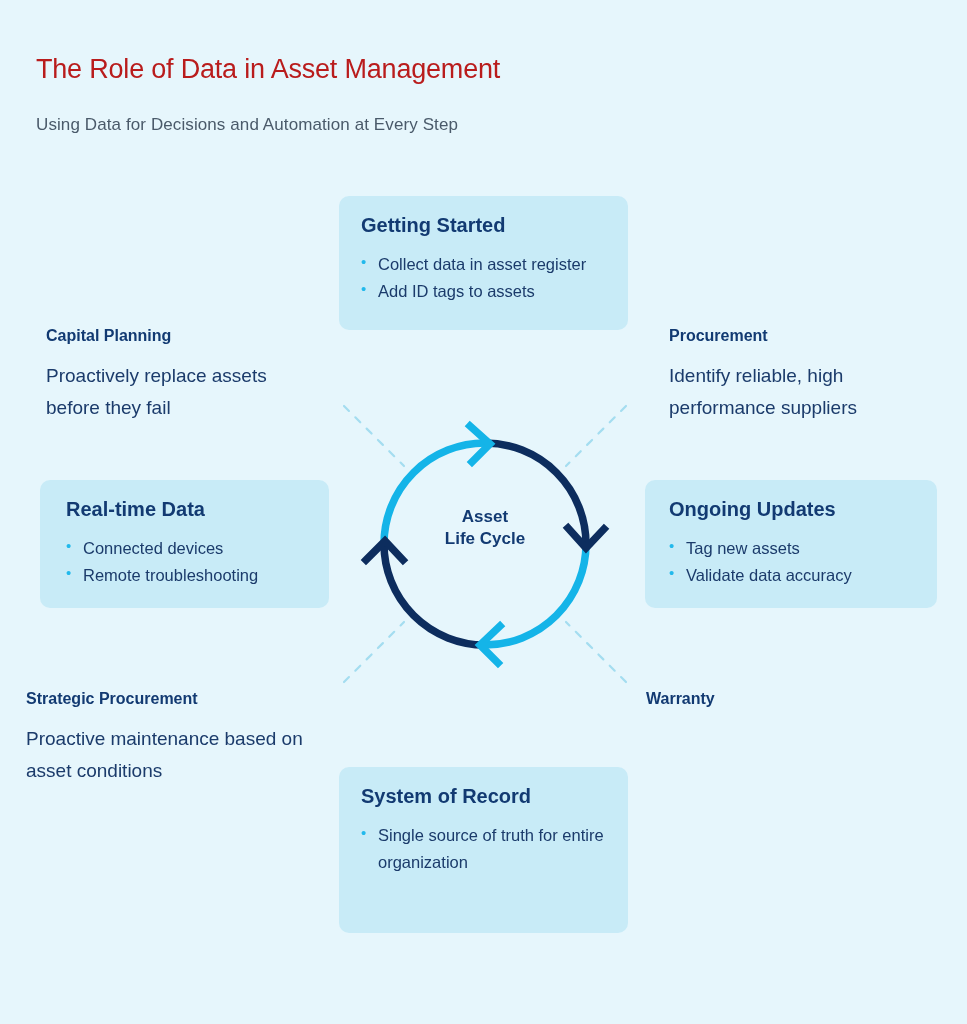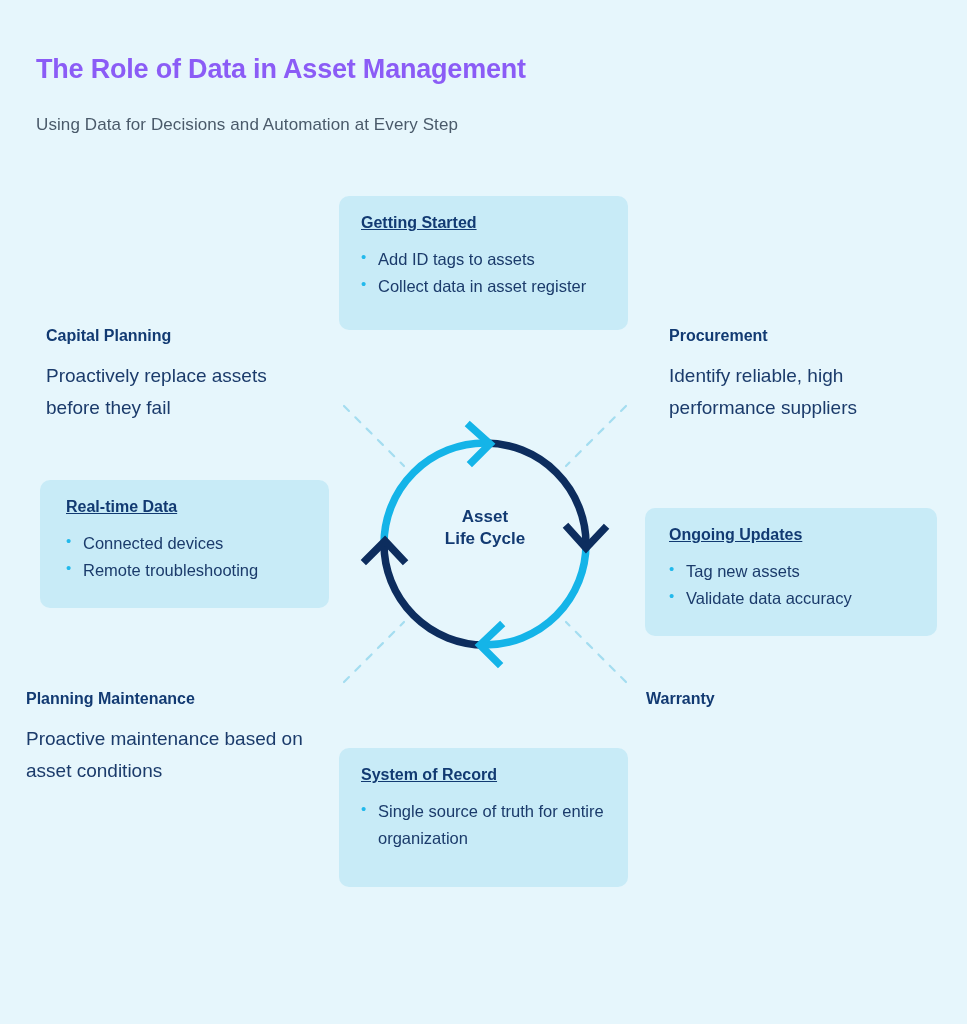--- a/index.html
+++ b/index.html
@@ -15,47 +15,46 @@
     position: relative;
     -webkit-font-smoothing: antialiased;
   }
 
   
   #page-title {
     position: absolute;
     left: 36px;
     top: 54px;
     font-size: 27px;
-    font-weight: bold;
-    color: #8b5cf6;
+    font-weight: normal;
+    color: #b91c1c;
     letter-spacing: -0.2px;
   }
   #page-subtitle {
     position: absolute;
     left: 36px;
     top: 115px;
     font-size: 17px;
     color: #4a5a6a;
     letter-spacing: 0.1px;
     text-align: center;
   }
 
   
   .card {
     position: absolute;
     background: #c8ebf7;
     border-radius: 10px;
     box-sizing: border-box;
   }
   .card-title {
-    font-size: 16px;
+    font-size: 20px;
     font-weight: bold;
     color: #123a72;
     margin: 0 0 14px 0;
-    text-decoration: underline;
   }
   .card-list {
     list-style: none;
     margin: 0;
     padding: 0;
   }
   .card-list li {
     position: relative;
     padding-left: 17px;
     font-size: 16.5px;
@@ -75,24 +74,23 @@
     left: 339px; top: 196px; width: 289px; height: 134px;
     padding: 18px 22px 0 22px;
   }
   #card-real-time-data {
     left: 40px; top: 480px; width: 289px; height: 128px;
     padding: 18px 22px 0 26px;
   }
   #card-ongoing-updates {
     left: 645px; top: 480px; width: 292px; height: 128px;
     padding: 18px 22px 0 24px;
-    margin-top: 28px;
   }
   #card-system-of-record {
-    left: 339px; top: 748px; width: 289px; height: 139px;
+    left: 339px; top: 767px; width: 289px; height: 166px;
     padding: 18px 22px 0 22px;
   }
 
   
   .label-block {
     position: absolute;
   }
   .label-title {
     font-size: 16px;
     font-weight: bold;
@@ -137,22 +135,22 @@
 </style>
 </head>
 <body>
 
 <div id="page-title">The Role of Data in Asset Management</div>
 <div id="page-subtitle">Using Data for Decisions and Automation at Every Step</div>
 
 <div class="card" id="card-getting-started">
   <p class="card-title">Getting Started</p>
   <ul class="card-list">
+    <li>Collect data in asset register</li>
     <li>Add ID tags to assets</li>
-    <li>Collect data in asset register</li>
   </ul>
 </div>
 
 <div class="card" id="card-real-time-data">
   <p class="card-title">Real-time Data</p>
   <ul class="card-list">
     <li>Connected devices</li>
     <li>Remote troubleshooting</li>
   </ul>
 </div>
@@ -176,21 +174,21 @@
   <p class="label-title">Capital Planning</p>
   <p class="label-body">Proactively replace assets before they fail</p>
 </div>
 
 <div class="label-block align-left" id="label-procurement">
   <p class="label-title">Procurement</p>
   <p class="label-body">Identify reliable, high performance suppliers</p>
 </div>
 
 <div class="label-block align-right" id="label-strategic-maintenance">
-  <p class="label-title">Planning Maintenance</p>
+  <p class="label-title">Strategic Procurement</p>
   <p class="label-body">Proactive maintenance based on asset conditions</p>
 </div>
 
 <div class="label-block align-left" id="label-warranty">
   <p class="label-title">Warranty</p>
 </div>
 
 <div id="cycle">
   <svg width="310" height="292" viewBox="0 0 310 292" xmlns="http://www.w3.org/2000/svg">
 

